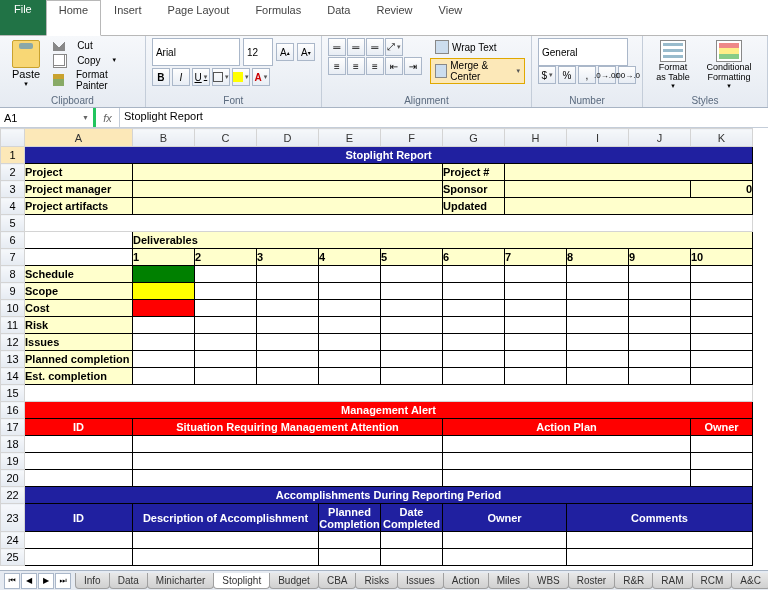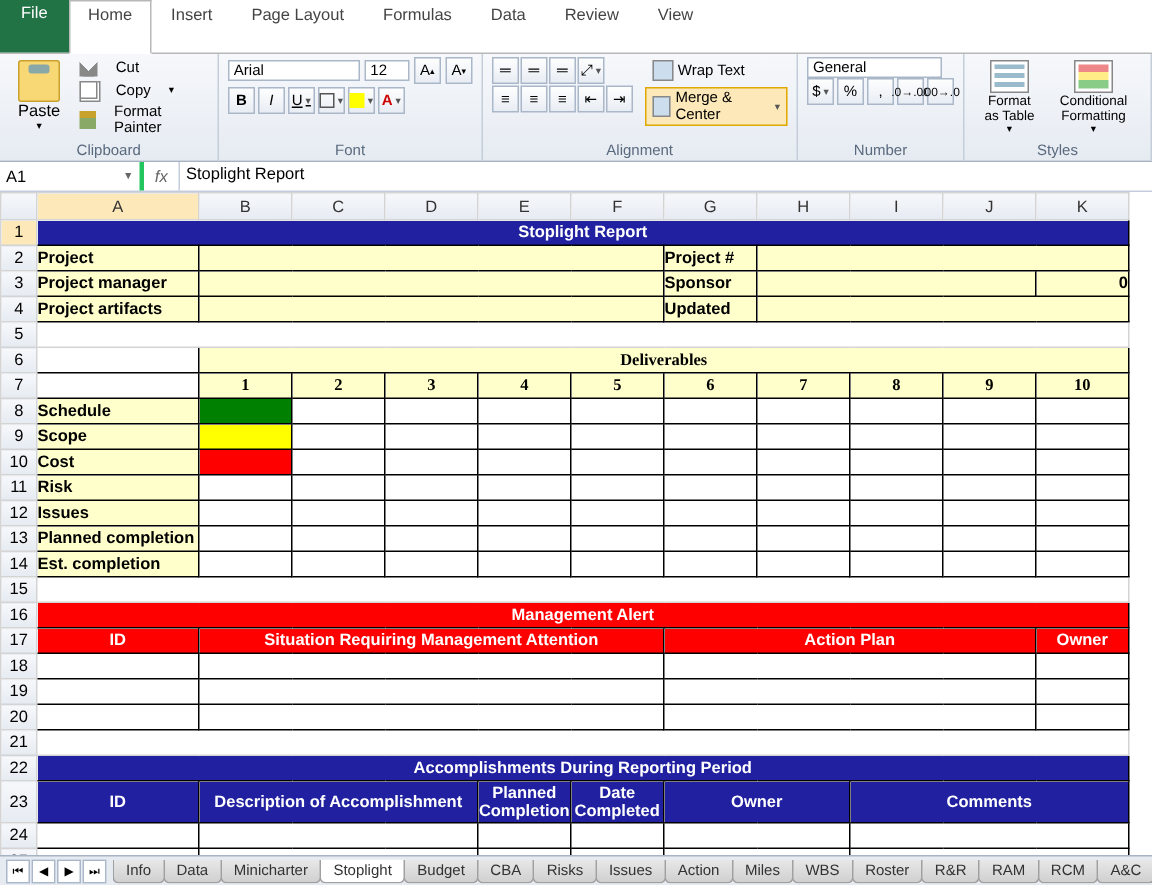--- a/index.html
+++ b/index.html
@@ -15,21 +15,21 @@
 .paste-btn{display:flex;flex-direction:column;align-items:center;padding:2px 6px;cursor:pointer}
 .paste-icon{width:28px;height:28px;background:#f8d775;border:1px solid #c9a22e;border-radius:2px;position:relative}
 .paste-icon::before{content:"";position:absolute;top:2px;left:6px;width:14px;height:6px;background:#8aa8a8;border-radius:2px}
 .clip-side{display:flex;flex-direction:column;gap:1px;padding-left:4px;font-size:10px}
 .clip-side div{display:flex;align-items:center;gap:12px;cursor:pointer;padding:1px 3px}
 .mini-icon{width:12px;height:12px;display:inline-block}
 .cut-icon{background:linear-gradient(45deg,#888 40%,transparent 40%),linear-gradient(-45deg,#888 40%,transparent 40%)}
 .copy-icon{background:#fff;border:1px solid #888;box-shadow:1px 1px 0 #fff,1px 1px 0 1px #888}
 .brush-icon{background:linear-gradient(#c9a22e 40%,#8a6 40%)}
 .font-top{display:flex;gap:3px;align-items:center;margin-bottom:2px}
-.font-sel{border:1px solid #aab7c9;background:#fff;padding:1px 3px;font-size:10px;height:14px}
+.font-sel{border:1px solid #aab7c9;background:#fff;padding:1px 3px;font-size:10px;height:28px}
 .font-name{width:88px}
 .font-size{width:30px}
 .sq-btn{width:18px;height:18px;border:1px solid #aab7c9;background:linear-gradient(#fefefe,#e8edf4);display:flex;align-items:center;justify-content:center;font-size:10px;cursor:pointer}
 .font-bot{display:flex;gap:2px}
 .b{font-weight:bold}
 .i{font-style:italic}
 .u{text-decoration:underline}
 .align-grid{display:flex;flex-direction:column;gap:1px}
 .align-row{display:flex;gap:1px}
 .align-side{display:flex;flex-direction:column;gap:2px;margin-left:8px;font-size:10px}
@@ -49,21 +49,21 @@
 table.sheet{border-collapse:collapse;table-layout:fixed}
 .sheet th,.sheet td{border:1px solid #d4d4d4;font-size:11px;padding:0;height:17px;overflow:hidden;white-space:nowrap}
 .sheet thead th{background:linear-gradient(#f6f8fb,#e6ebf2);color:#333;font-weight:normal;text-align:center;height:18px}
 .sheet thead th.sel{background:#fce8b8}
 .rh{background:linear-gradient(#f6f8fb,#e6ebf2);text-align:center;width:24px;font-weight:normal}
 .rh.sel{background:#fce8b8}
 .corner{width:24px;background:linear-gradient(#f6f8fb,#e6ebf2)}
 .w-a{width:108px}.w-d{width:62px}
 .title-bar{background:#2020a0;color:#fff;font-weight:bold;text-align:center;font-family:Arial;font-size:13px}
 .cream{background:#ffffcc;font-family:Arial;font-weight:bold;padding-left:3px}
-.cream-c{background:#ffffcc;font-family:Liberation Serif, serif;font-weight:bold;text-align:center}
+.cream-c{background:#ffffcc;font-family:Liberation Sans, sans-serif;font-weight:bold;}
 .bord{border:1px solid #000!important}
 .green{background:#008000}
 .yellow{background:#ffff00}
 .red{background:#ff0000}
 .red-hdr{background:#ff0000;color:#fff;font-weight:bold;text-align:center;font-family:Arial}
 .navy-hdr{background:#2020a0;color:#fff;font-weight:bold;text-align:center;font-family:Arial;font-size:11px}
 .rt{text-align:right;padding-right:3px}
 .tabs-bot{height:20px;background:#e6ebf2;border-top:1px solid #a8b4c4;display:flex;align-items:center;font-size:10px}
 .nav-btns{display:flex;padding:0 4px;gap:1px}
 .nav-btn{width:16px;height:16px;border:1px solid #aab7c9;background:#fff;display:flex;align-items:center;justify-content:center;cursor:pointer;font-size:8px}
@@ -429,24 +429,20 @@
           <td colspan="5" class="bord"></td>
           <td colspan="4" class="bord"></td>
           <td class="bord"></td>
         </tr>
 <tr>
           <th class="rh">20</th>
           <td class="bord"></td>
           <td colspan="5" class="bord"></td>
           <td colspan="4" class="bord"></td>
           <td class="bord"></td>
-        </tr>
-<tr>
-          <th class="rh">21</th>
-          <td colspan="11"></td>
         </tr>
 <tr>
           <th class="rh">22</th>
           <td colspan="11" class="navy-hdr bord">Accomplishments During Reporting Period</td>
         </tr>
 <tr style="height:28px">
           <th class="rh">23</th>
           <td class="navy-hdr bord">ID</td>
           <td colspan="3" class="navy-hdr bord">Description of Accomplishment</td>
           <td class="navy-hdr bord" style="white-space:normal">Planned Completion</td>

